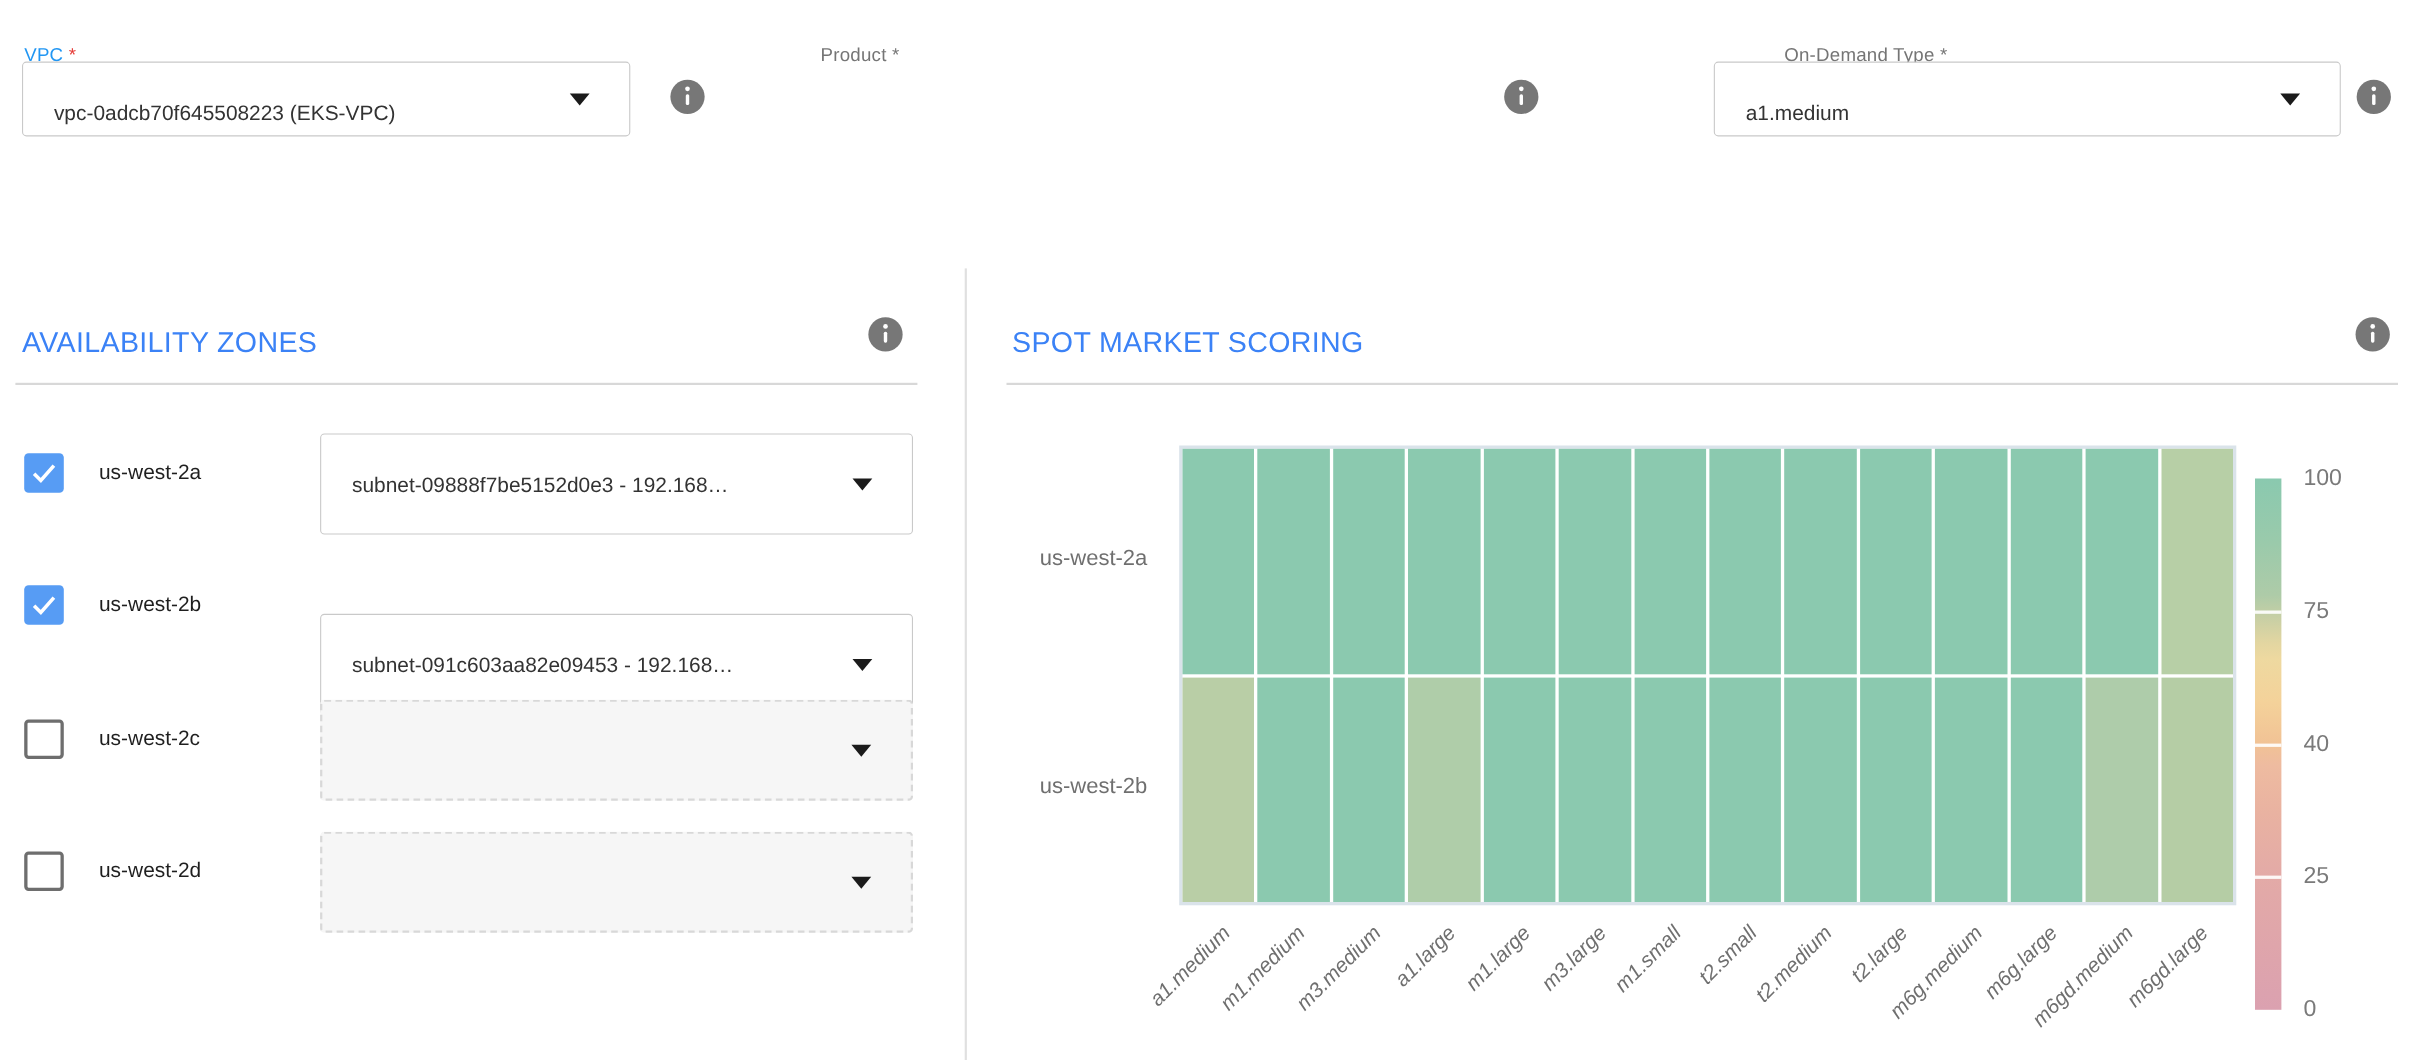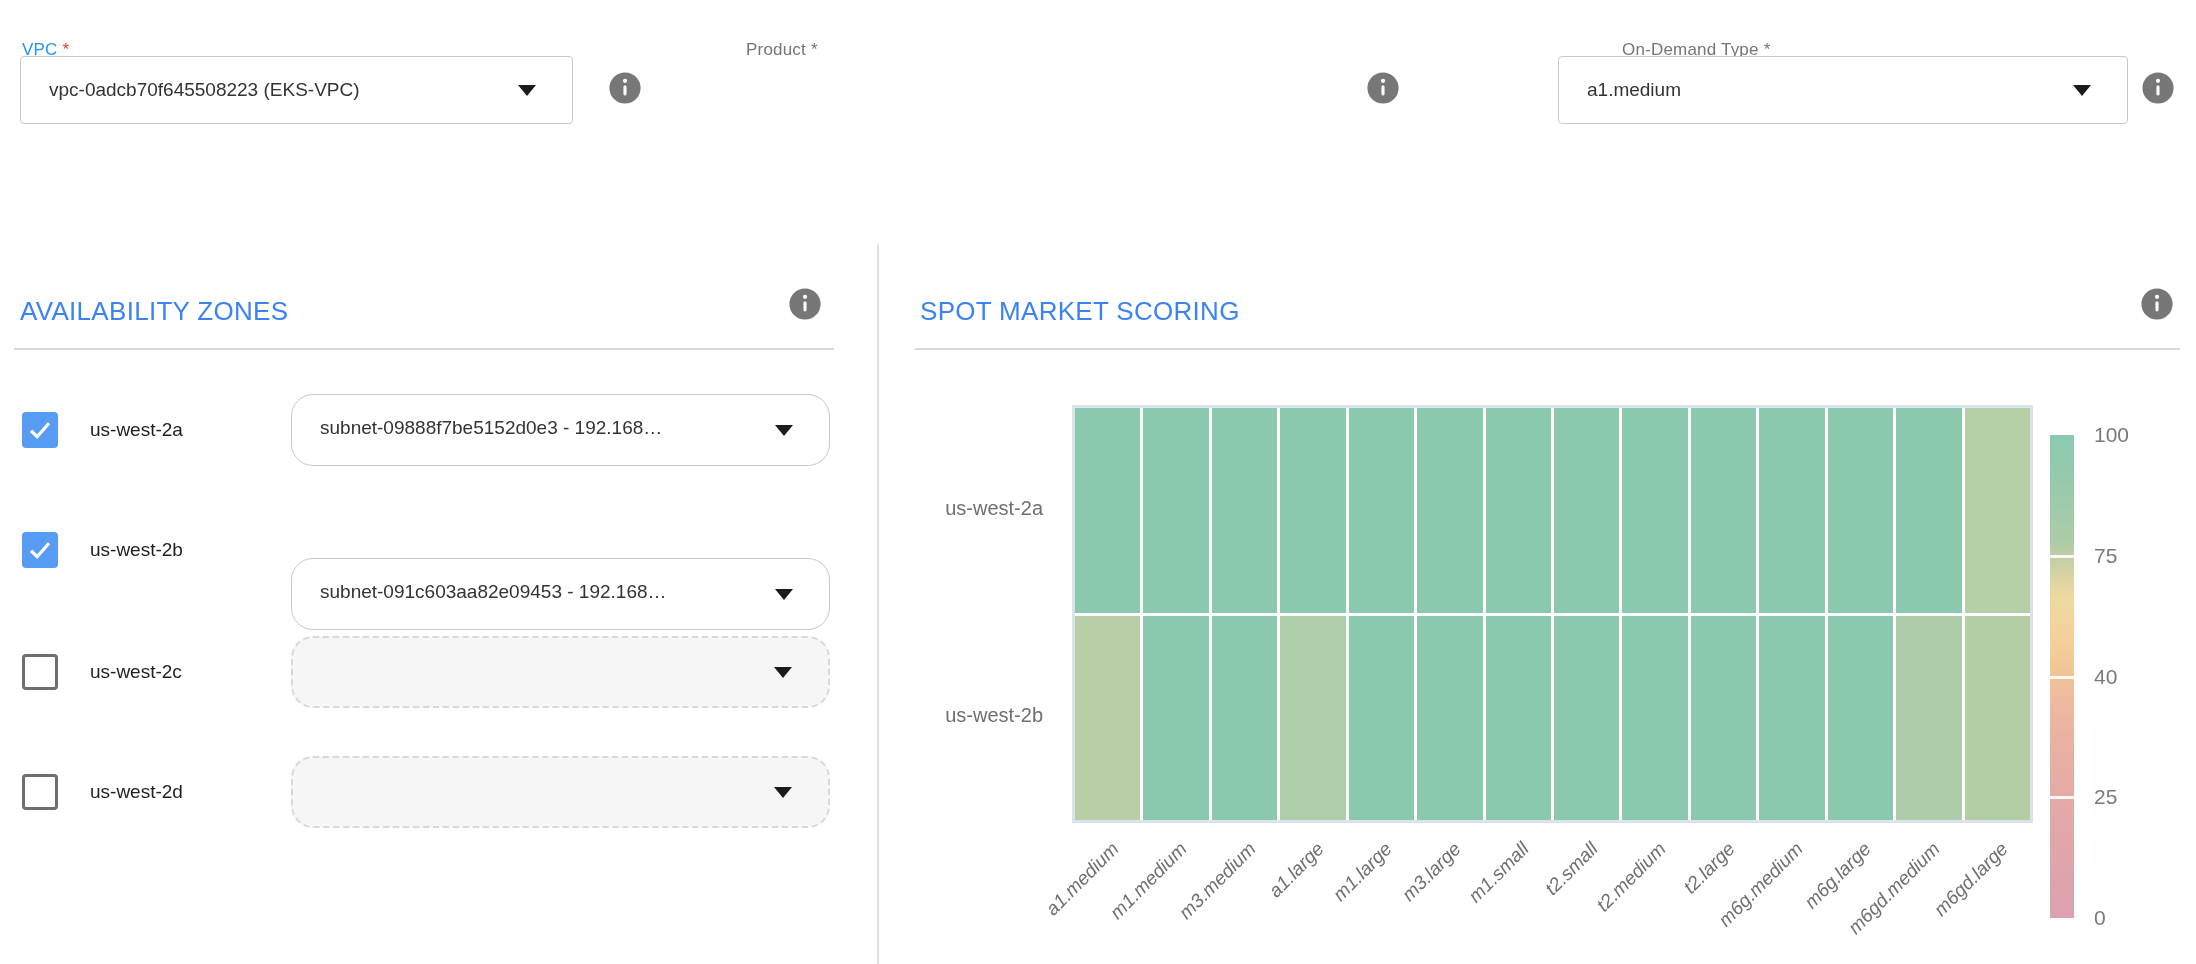--- a/index.html
+++ b/index.html
@@ -6,40 +6,40 @@
   .stage{position:relative;width:2196px;height:964px;background:#fff;overflow:hidden;
          font-family:"Liberation Sans",sans-serif;color:#333;}
 
   
   .field-label{position:absolute;top:20px;font-size:17px;color:#757575;letter-spacing:.2px;margin-top:20px;}
   .field-label .lbl-blue{color:#2196f3;}
   .field-label .ast{margin-left:5px;}
   .field-label .ast-red{color:#e53935;}
   .select{position:absolute;top:56px;height:68px;background:#fff;border:1px solid #c9c9c9;
           border-radius:4px;box-sizing:border-box;cursor:pointer;}
-  .select .val{position:absolute;left:28px;top:0;line-height:66px;font-size:19px;color:#333;
+  .select .val{position:absolute;left:28px;top:14px;line-height:66px;font-size:19px;color:#333;
                white-space:nowrap;overflow:hidden;max-width:82%;}
   .caret{position:absolute;right:36px;top:50%;margin-top:-5px;width:0;height:0;
          border-left:9px solid transparent;border-right:9px solid transparent;
          border-top:11px solid #1b1b1b;}
   .info-icon{position:absolute;width:34px;height:34px;cursor:pointer;}
 
   
   .section-title{position:absolute;top:296px;font-size:26px;font-weight:400;color:#3b82f6;letter-spacing:.3px;}
   .hdivider{position:absolute;top:348px;height:2px;background:#d8d8d8;}
   .vdivider{position:absolute;left:877px;top:244px;width:2px;height:720px;background:#e0e0e0;}
 
   
   .az-row{position:absolute;left:0;width:877px;height:0;}
   .checkbox{position:absolute;left:22px;width:36px;height:36px;box-sizing:border-box;border-radius:4px;cursor:pointer;}
   .checkbox.checked{background:#579cf4;}
   .checkbox.unchecked{background:#fff;border:3px solid #6e6e6e;}
   .checkbox svg{position:absolute;left:3px;top:3px;}
   .az-label{position:absolute;left:90px;font-size:19px;color:#1f1f1f;line-height:36px;}
-  .az-select{left:291px;width:539px;height:72px;top:0;border-radius:22px;}
+  .az-select{left:291px;width:539px;height:92px;top:0;}
   .az-select.dashed{border:2px dashed #d8d8d8;background:#f6f6f6;}
 
   
   #heatmap-grid{position:absolute;left:1072px;top:405px;width:955px;height:412px;
                 display:grid;grid-template-columns:repeat(14,1fr);grid-template-rows:1fr 1fr;
                 gap:3px;background:#fff;border:3px solid #dae3ea;}
   .hm-cell{width:100%;height:100%;}
   .hm-ylabel{position:absolute;left:823px;width:220px;text-align:right;font-size:20px;color:#6f6f6f;}
   .hm-xlabel{position:absolute;width:170px;text-align:right;font-size:19px;font-style:italic;color:#6f6f6f;
              transform:rotate(-45deg);transform-origin:100% 0;white-space:nowrap;}

